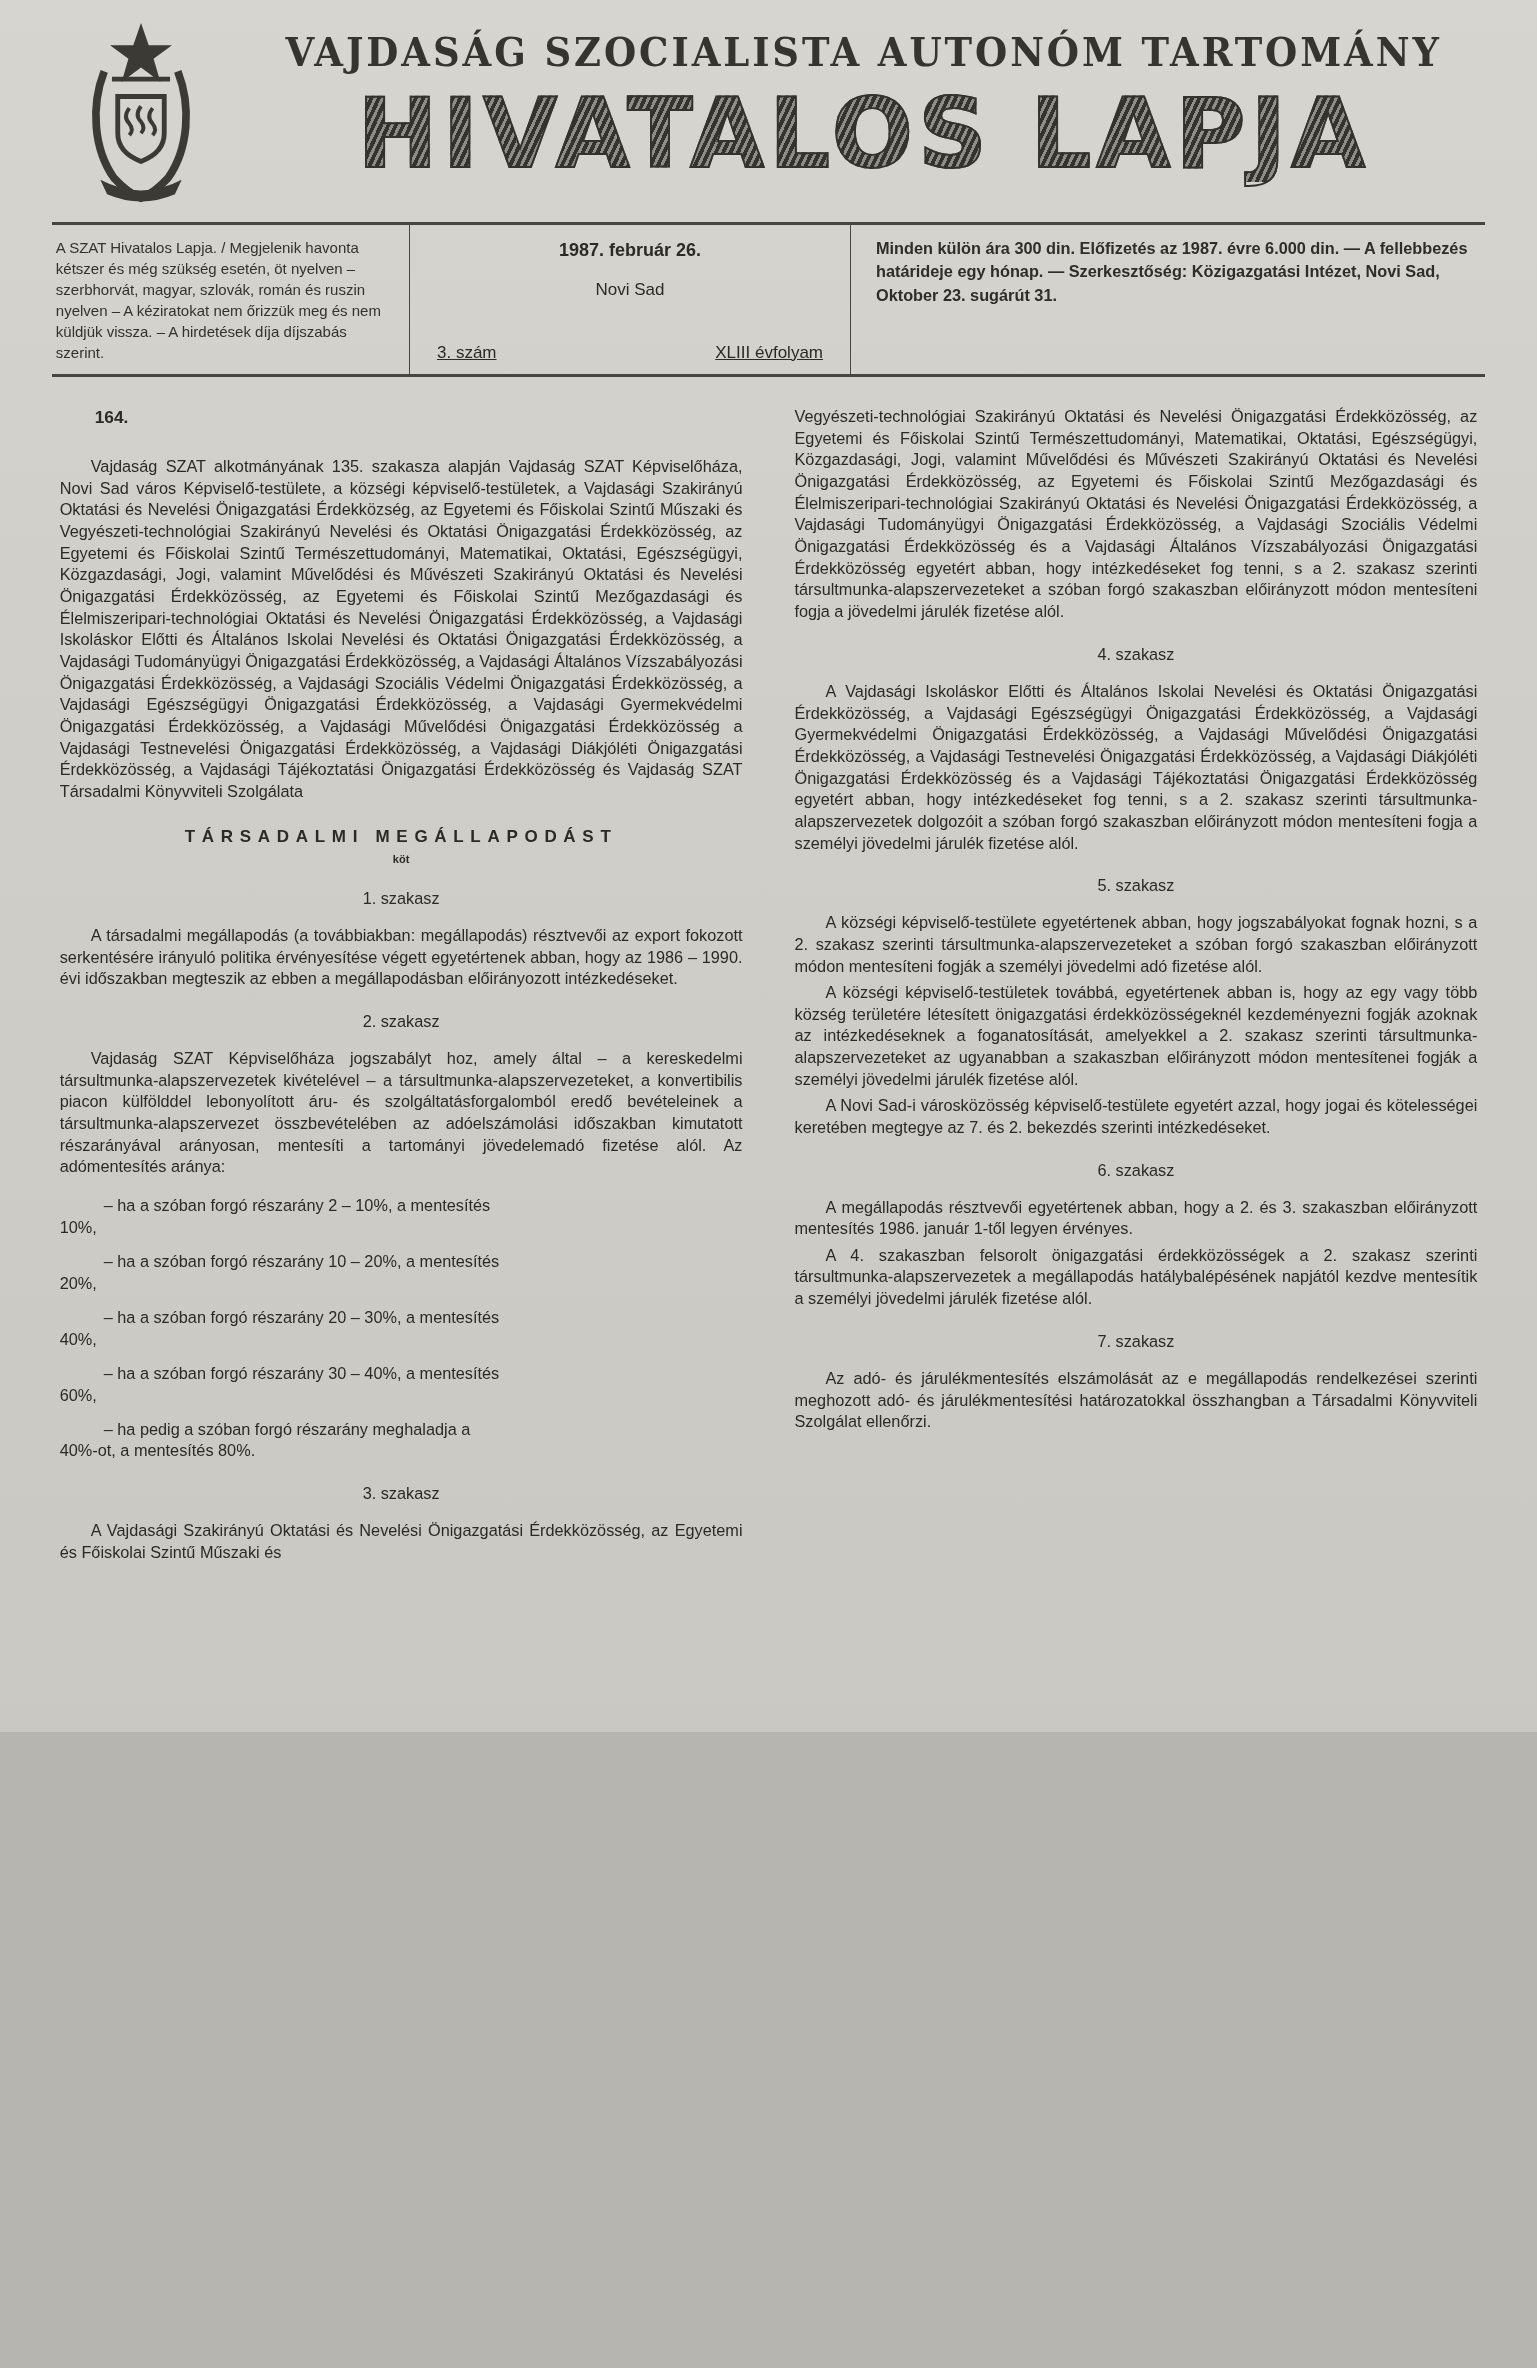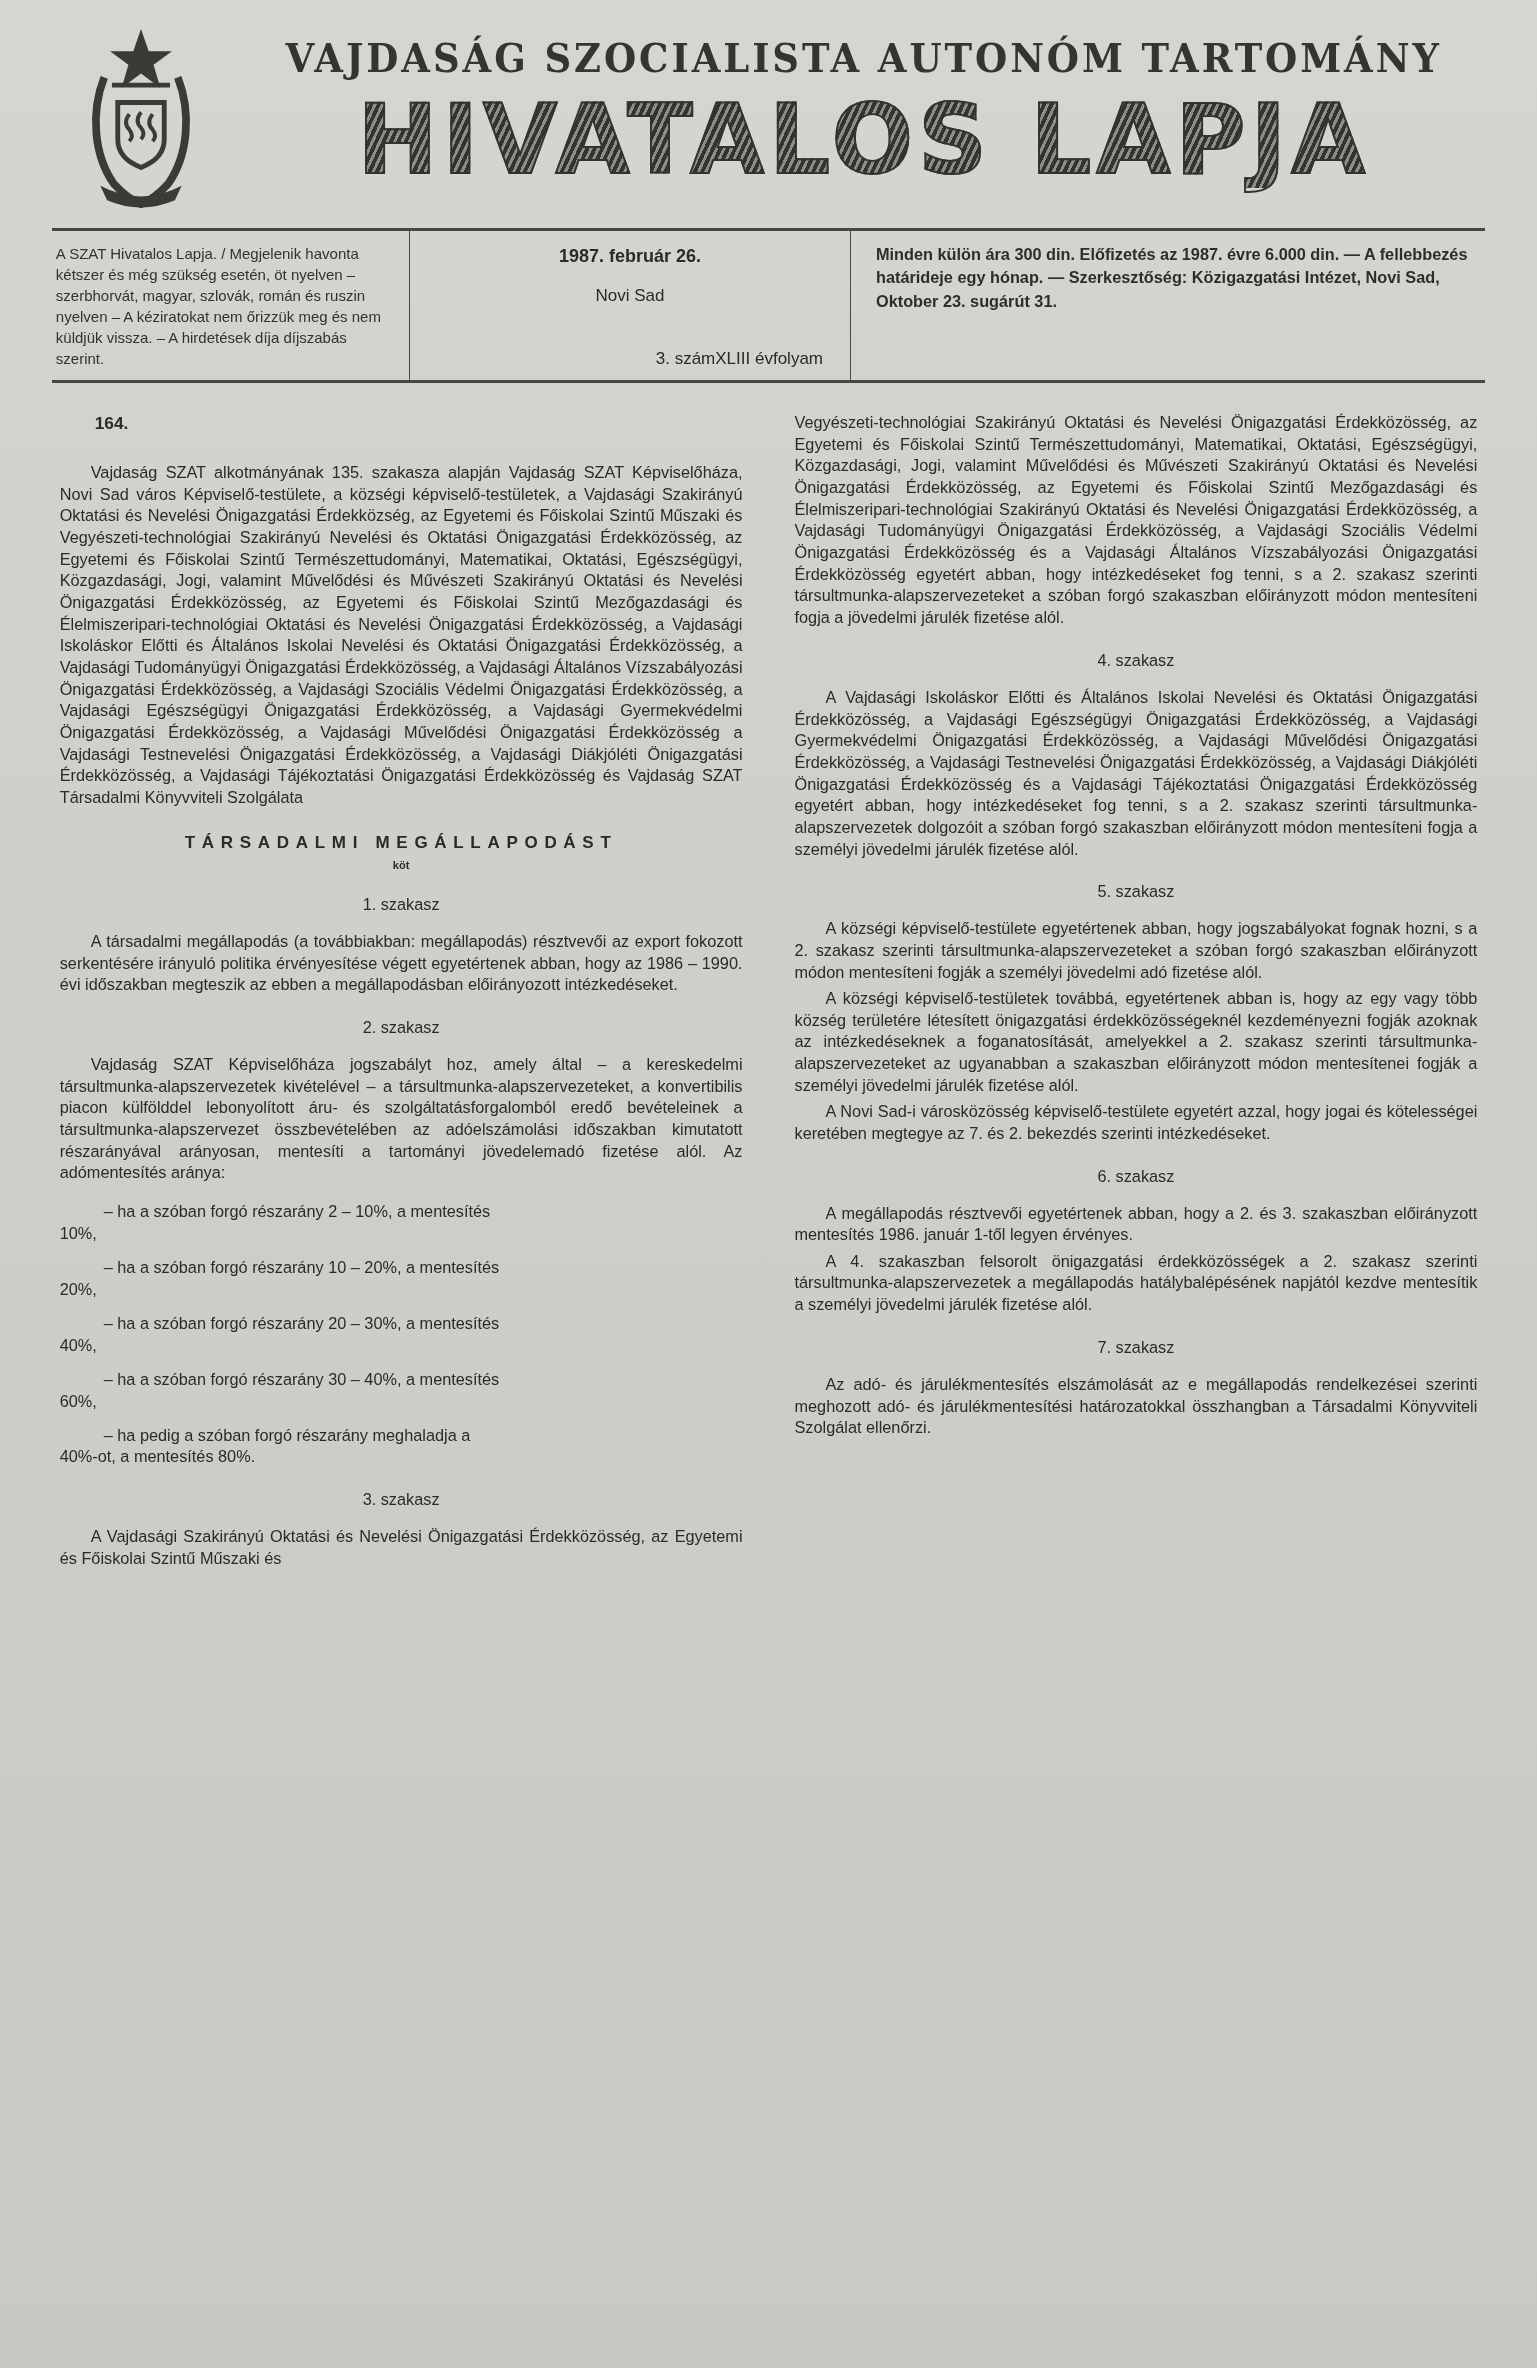--- a/index.html
+++ b/index.html
@@ -3,23 +3,23 @@
 <meta charset="utf-8">
 <style>
   html, body { margin: 0; padding: 0; }
   body {
     width: 1537px; height: 2368px;
     background: #b6b5af;
     font-family: "Liberation Sans", sans-serif;
     color: #2b2a24;
   }
   .page {
-    width: 1537px; height: 2368px;
+    width: 1537px; height: 1732px;
     box-sizing: border-box;
-    padding: 19px 52px 38px;
+    padding: 13px 52px 38px;
     background: linear-gradient(180deg, #d6d5cf 0%, #d0cfc9 35%, #c9c8c2 100%);
     overflow: hidden;
   }
 
   
   .header { display: flex; align-items: flex-start; }
   .emblem-wrap { flex: 0 0 173px; padding: 7.7px 0 0 17.3px; }
   .titles { flex: 1; text-align: center; padding-top: 15.4px; min-width: 0; }
   .province-title {
     font-family: "DejaVu Serif", serif;
@@ -51,22 +51,22 @@
   }
   .band-center {
     flex: 1; box-sizing: border-box;
     border-left: 1.9px solid #47463f; border-right: 1.9px solid #47463f;
     padding: 15.4px 27px 11.5px;
     display: flex; flex-direction: column;
   }
   .band-date { text-align: center; font-weight: 700; font-size: 18px; }
   .band-city { text-align: center; font-size: 17px; margin-top: 19px; }
   .band-issue-row {
-    display: flex; justify-content: flex-end; align-items: flex-end;
-    margin-top: auto; padding-top: 23px; font-size: 17px;
+    display: flex; justify-content: space-between; align-items: flex-end;
+    margin-top: auto; padding-top: 23px; font-size: 17px; text-decoration: underline;
   }
   .band-right {
     flex: 0 0 634px; box-sizing: border-box;
     padding: 11.5px 7.7px 11.5px 25px;
     font-weight: 700; font-size: 16.3px; line-height: 1.45; color: #2e2d27;
   }
 
   
   .columns { display: flex; gap: 52px; padding: 29px 7.7px 0; }
   .col {

